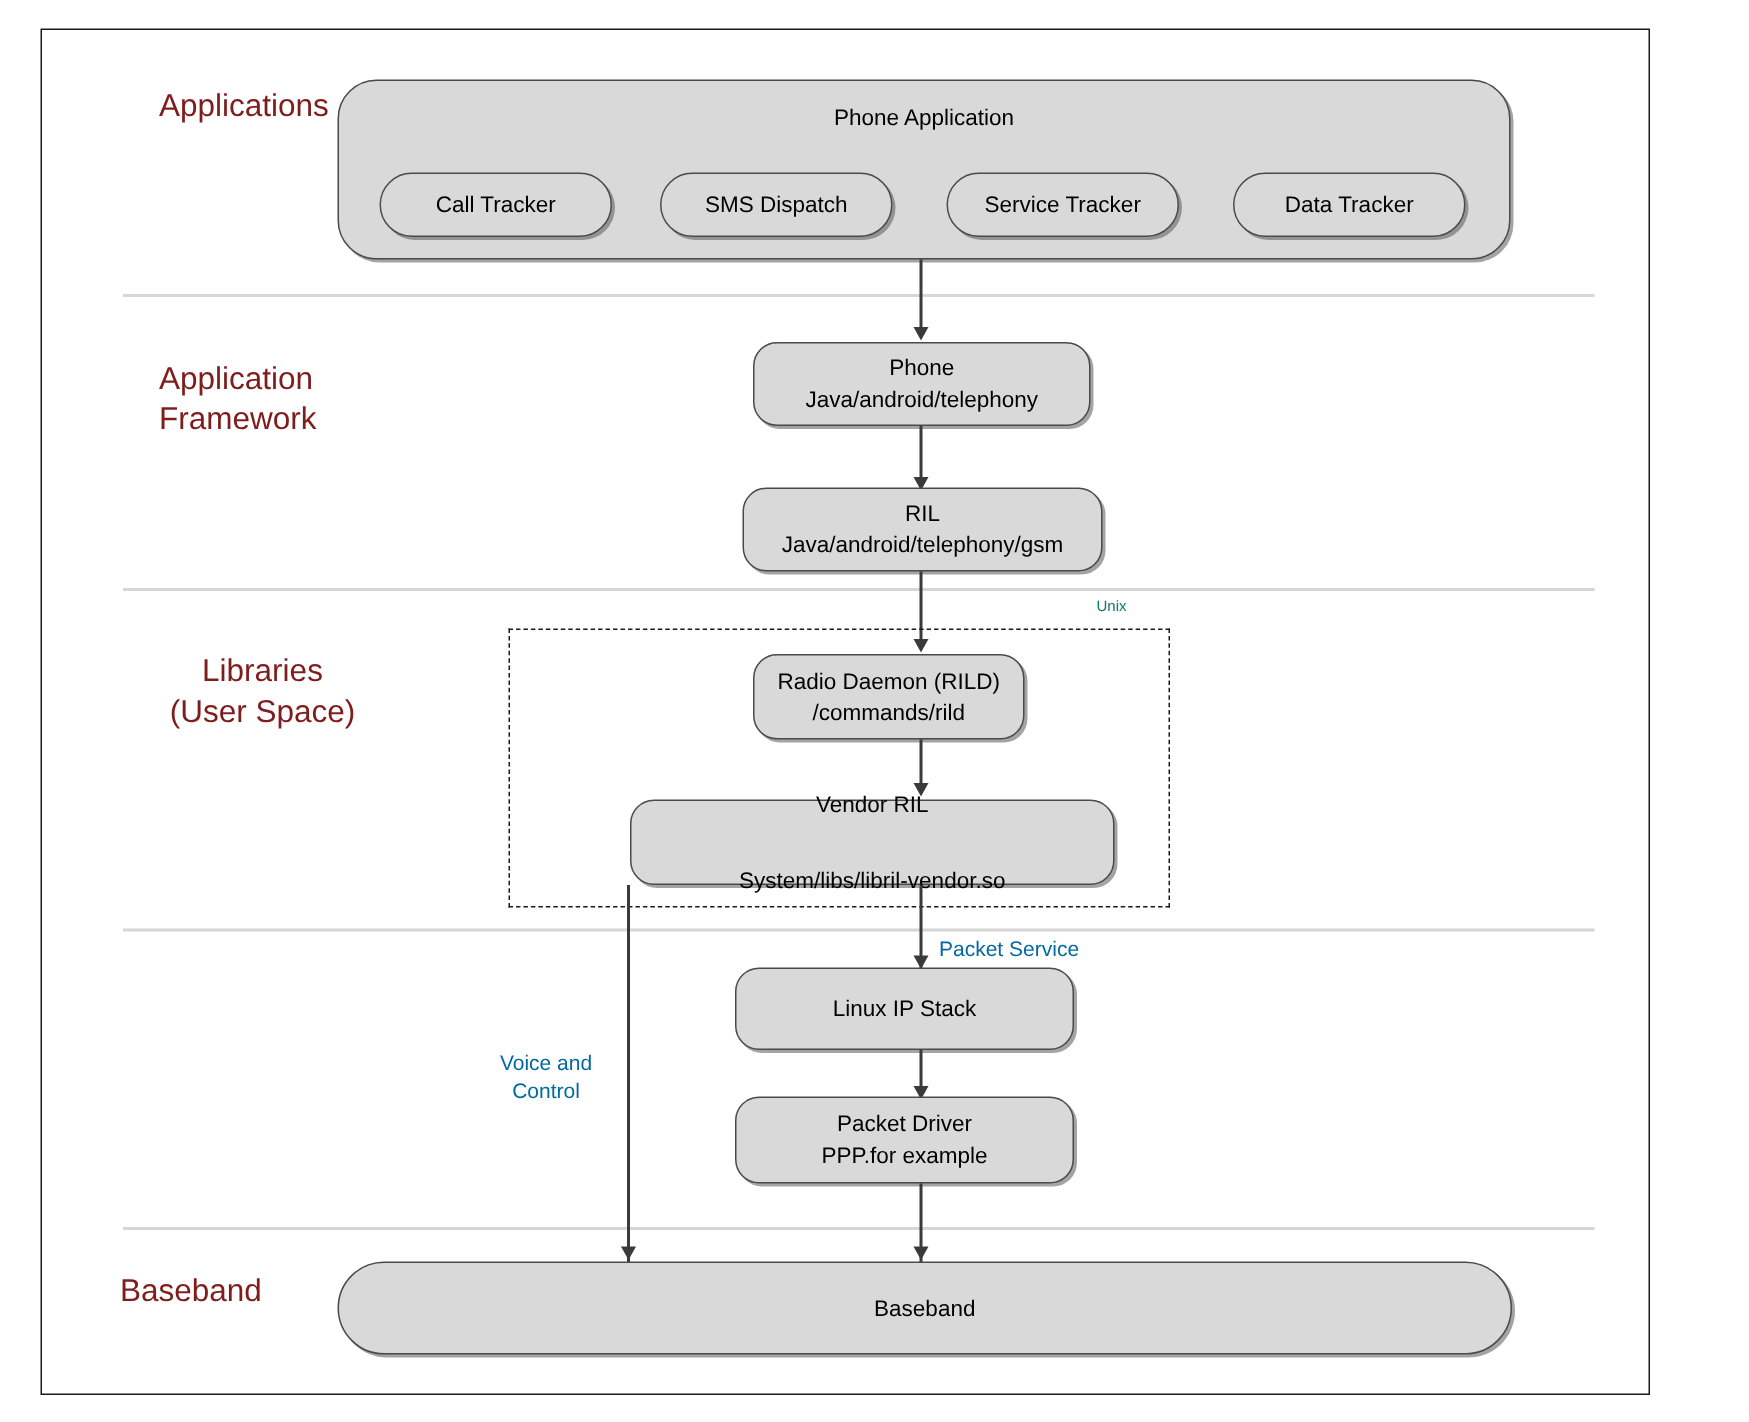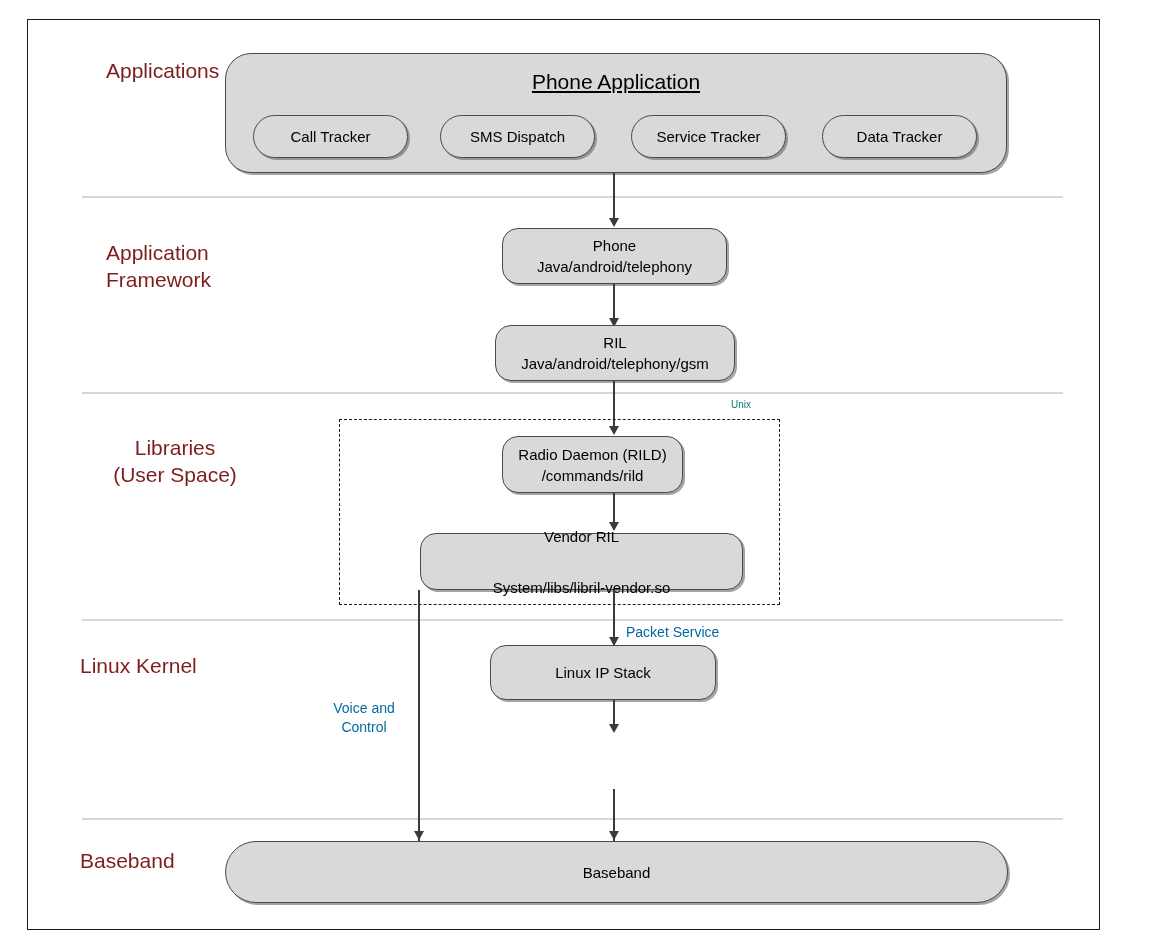--- a/index.html
+++ b/index.html
@@ -62,23 +62,22 @@
     display: block;
     text-align: center;
     white-space: nowrap;
   }
   
   .apps-container {
     border-radius: 26px;
     justify-content: flex-start;
   }
   .apps-title {
-    font-size: 21px;
+    font-size: 15px;
     margin-top: 16px;
-    text-decoration: underline;
   }
   .pill {
     border-radius: 22px;
     font-size: 15px;
   }
   .rounded-node {
     border-radius: 16px;
     font-size: 15px;
     line-height: 21px;
   }
@@ -135,21 +134,20 @@
   <div class="divider" style="top:818px;"></div>
 
   <div class="layer-label" style="left:106px; top:57px; width:160px;">Applications</div>
 
   <div class="layer-label" style="left:106px; top:239px; width:180px;">Application
 Framework</div>
 
   <div class="layer-label" style="left:80px; top:434px; width:190px; text-align:center;">Libraries
 (User Space)</div>
 
-  <div class="layer-label" style="left:80px; top:652px; width:200px;">Linux Kernel</div>
 
   <div class="layer-label" style="left:80px; top:847px; width:180px;">Baseband</div>
 
   <div class="node apps-container" style="left:225px; top:53px; width:782px; height:120px;">
     <span class="line apps-title">Phone Application</span>
   </div>
 
   <div class="node pill" style="left:253px; top:115px; width:155px; height:43px;">
     <span class="line">Call Tracker</span>
   </div>
@@ -211,20 +209,24 @@
   <div class="edge-label" style="left:318px; top:699px; width:92px;">Voice and
 Control</div>
 
   <div class="node rounded-node" style="left:490px; top:645px; width:226px; height:55px;">
     <span class="line">Linux IP Stack</span>
   </div>
 
   <div class="connector" style="left:613px; top:700px; height:28px;"></div>
   <div class="arrowhead" style="left:609px; top:724px;"></div>
 
+  <div class="node rounded-node" style="left:490px; top:731px; width:226px; height:58px;">
+    <span class="line">Packet Driver</span>
+    <span class="line">PPP.for example</span>
+  </div>
 
   <div class="connector" style="left:613px; top:789px; height:54px;"></div>
   <div class="arrowhead" style="left:609px; top:831px;"></div>
 
   <div class="node baseband-node" style="left:225px; top:841px; width:783px; height:62px;">
     <span class="line">Baseband</span>
   </div>
 
 </div>
 

